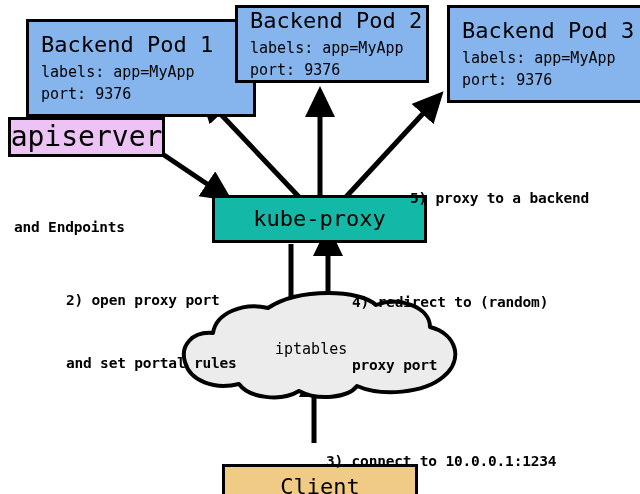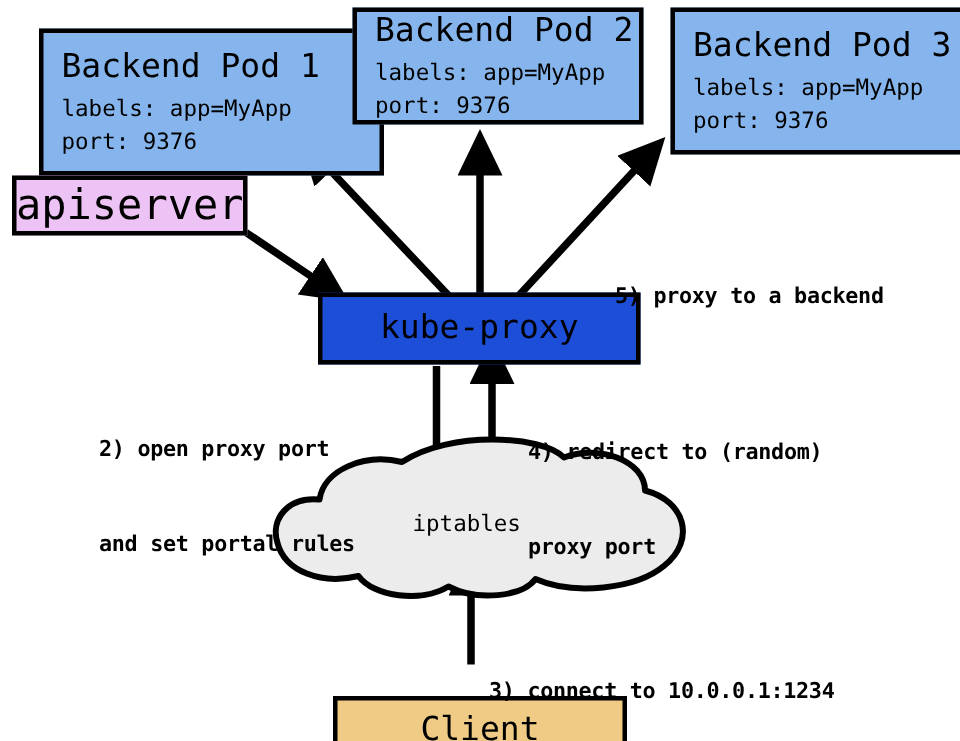--- a/index.html
+++ b/index.html
@@ -57,21 +57,21 @@
     background: #edc2f4;
     align-items: center;
     justify-content: center;
   }
   #apiserver .title {
     font-size: 28px;
     line-height: 26px;
   }
 
   #kubeproxy {
-    background: #1d4ed8;
+    background: #14b8a6;
     align-items: center;
     justify-content: center;
   }
   #kubeproxy .title {
     font-size: 22px;
     line-height: 26px;
   }
 
   #client {
     background: #f0cb85;
@@ -174,20 +174,21 @@
     <div class="title">kube-proxy</div>
   </div>
 
   <div class="cloud-label" style="left:275px; top:340px;">iptables</div>
 
   <div class="node" id="client" style="left:222px; top:443px; width:196px; height:46px;margin-top:21px;">
     <div class="title">Client</div>
   </div>
 
   <div class="step" style="left:14px; top:175px;">
+    <div>and Endpoints</div>
   </div>
 
   <div class="step" style="left:66px; top:248px;">
     <div>2) open proxy port</div>
     <div>and set portal rules</div>
   </div>
 
   <div class="step" style="left:326px; top:409px;">
     <div>3) connect to 10.0.0.1:1234</div>
   </div>

